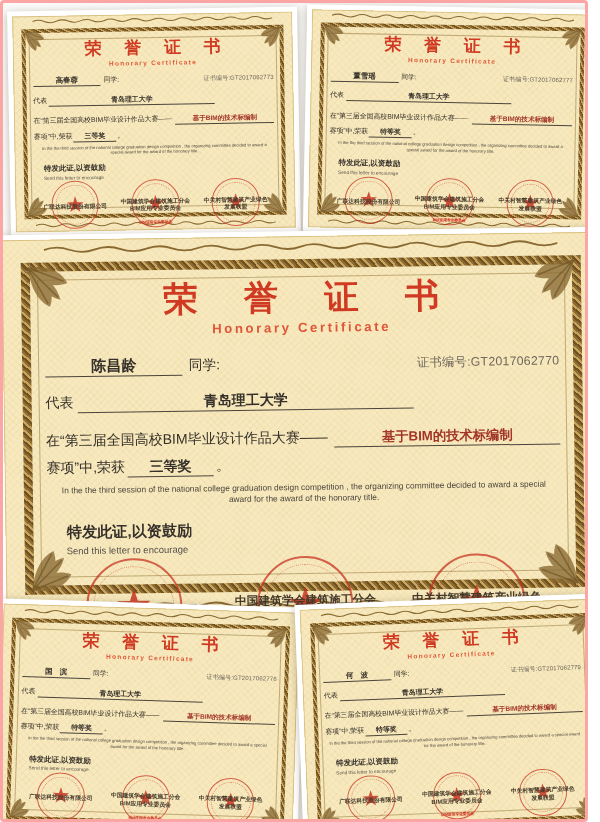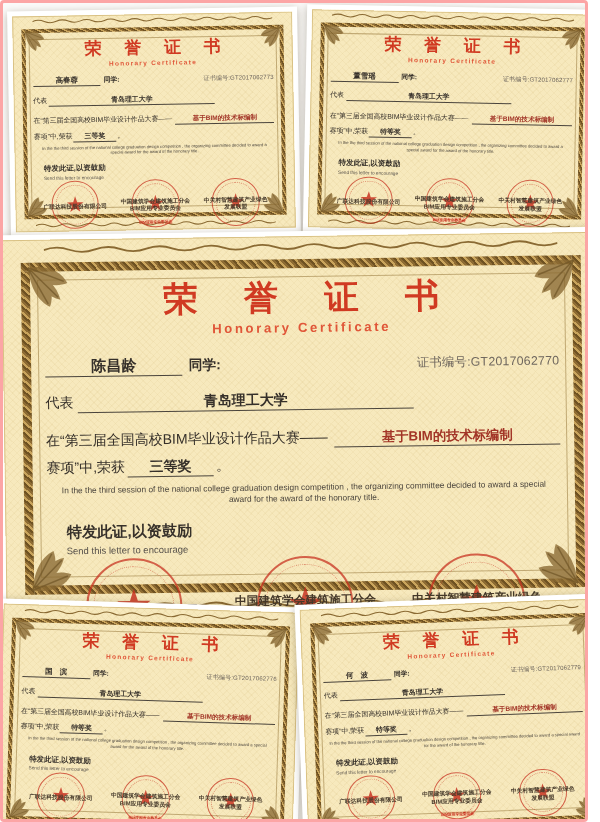--- a/index.html
+++ b/index.html
@@ -34,21 +34,21 @@
   
   .content{position:absolute;inset:11.5% 7% 7.5% 7%;display:flex;flex-direction:column;}
   .title{text-align:center;font-family:"DejaVu Serif",serif;font-weight:bold;color:#d03a22;
          font-size:2.45em;letter-spacing:.5em;text-indent:.5em;line-height:1.05;}
   .subtitle{text-align:center;color:#e05638;font-weight:bold;font-size:.94em;
             letter-spacing:.2em;margin-top:.35em;}
   .row{display:flex;align-items:baseline;}
   .uline{border-bottom:1px solid #4a443c;text-align:center;}
   .name-row{margin-top:1.25em;}
   .name{min-width:8.5em;font-weight:bold;font-size:1.08em;padding:0 .3em;}
-  .lbl{font-weight:bold;margin-left:.45em;font-size:.98em;}
+  .lbl{font-weight:normal;margin-left:.45em;font-size:.98em;}
   .certno{margin-left:auto;color:#6f675e;font-size:.88em;letter-spacing:.02em;}
   .rep-row{margin-top:1.25em;}
   .rep{display:inline-block;width:24em;font-weight:bold;margin-left:.3em;}
   .body1{margin-top:1.35em;}
   .topic{flex:1;color:#a23527;font-weight:bold;font-size:.95em;margin-left:.5em;}
   .body2{margin-top:.6em;}
   .award{display:inline-block;min-width:6.2em;font-weight:bold;margin:0 .15em;}
   .english{margin-top:.75em;font-size:.60em;line-height:1.4;color:#4c463e;text-align:center;padding:0 .5em;}
   .issue{margin-top:.9em;font-weight:bold;font-size:1.08em;padding-left:1.3em;}
   .issue-en{margin-top:.35em;font-size:.68em;color:#56504a;padding-left:2em;}

